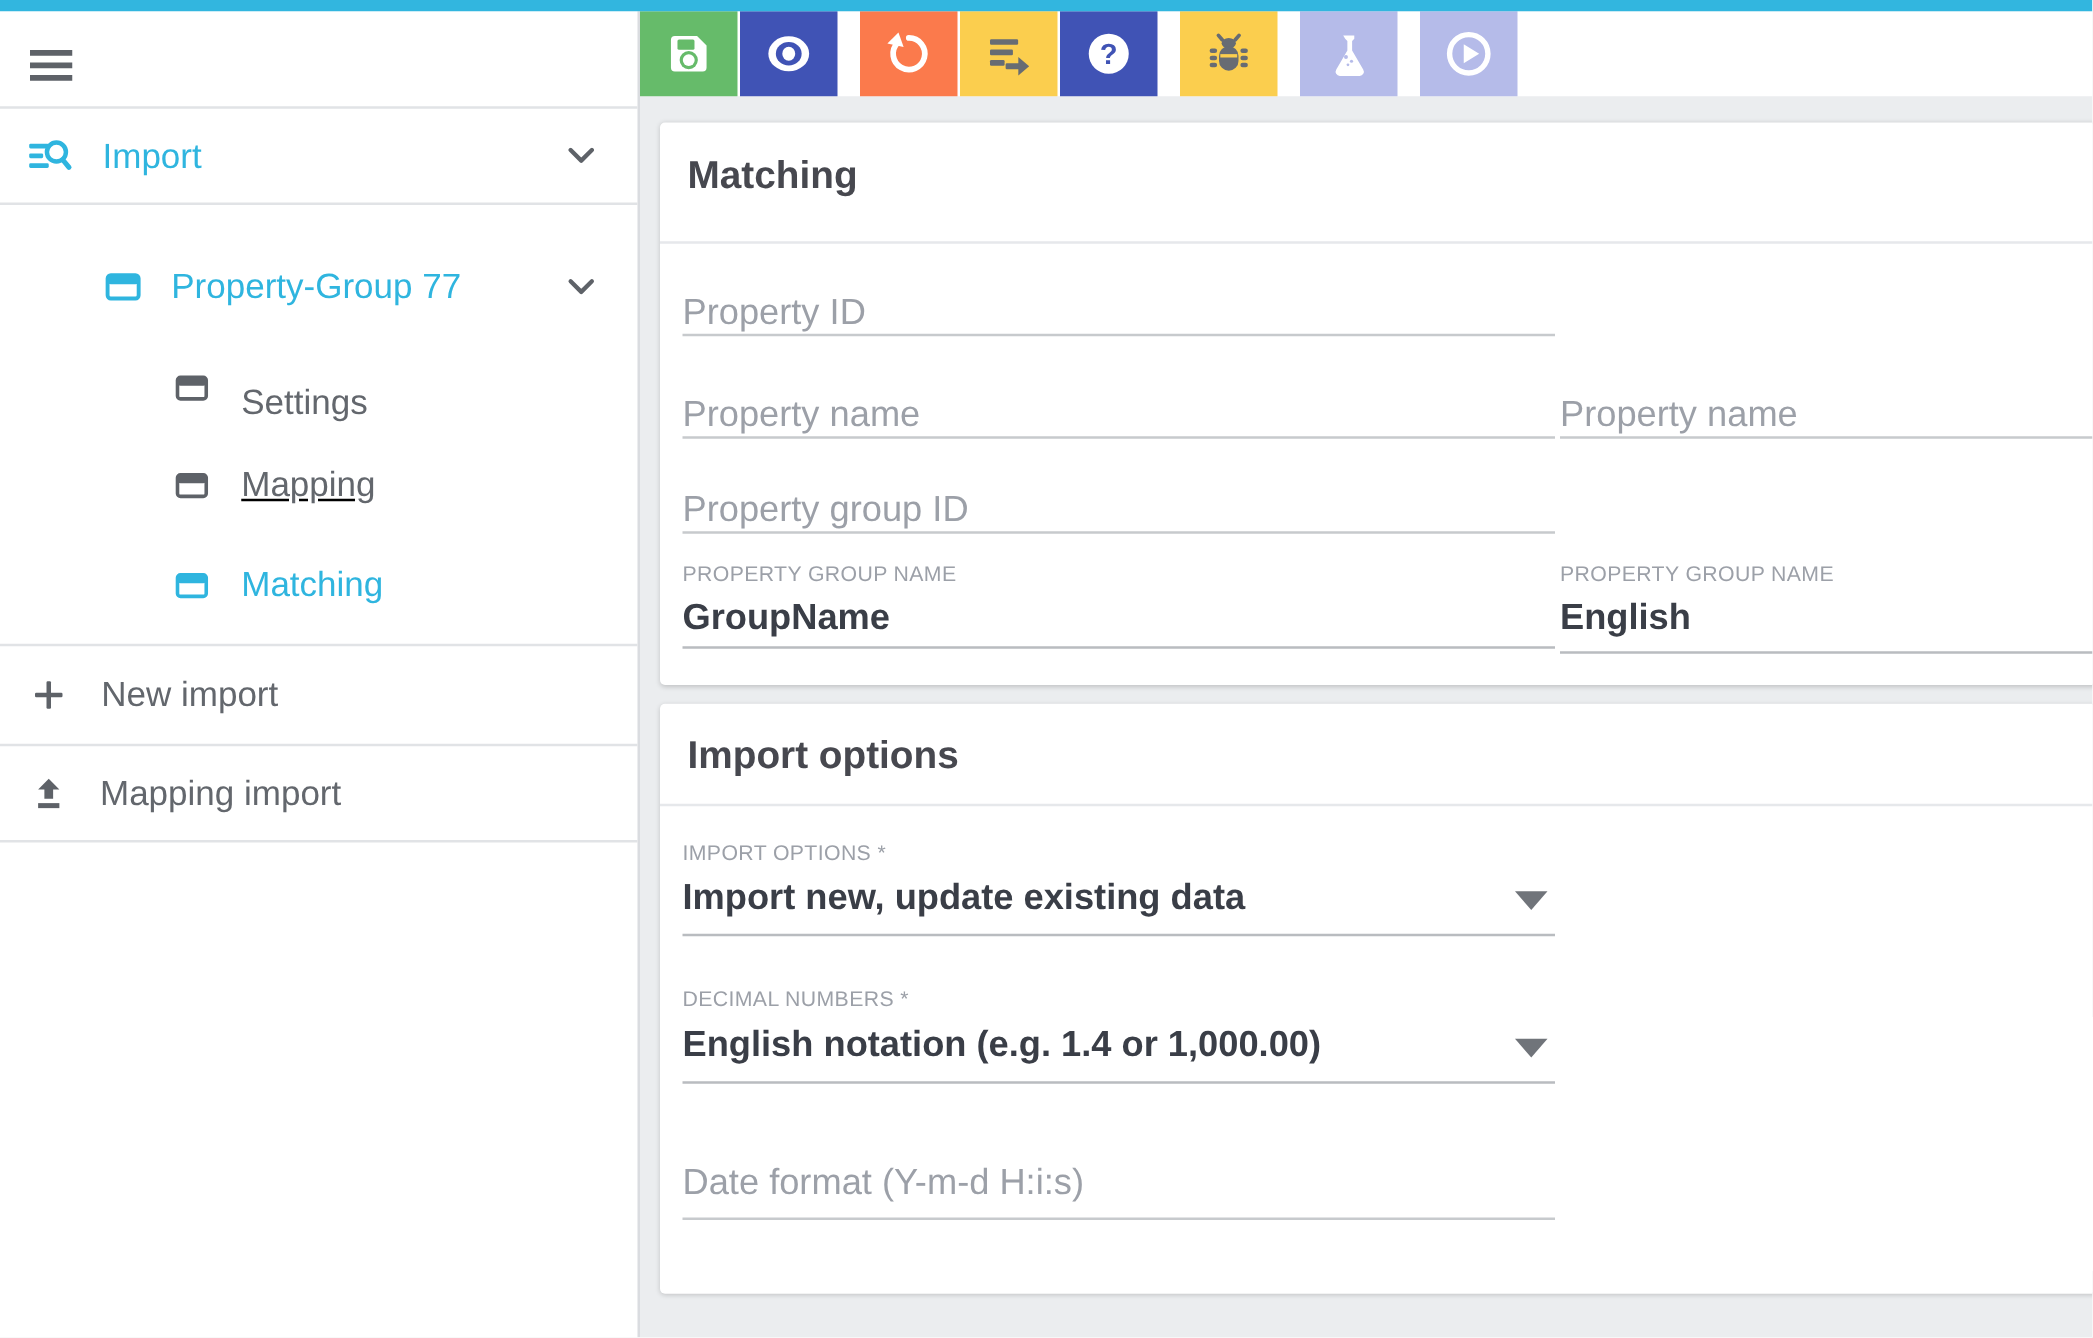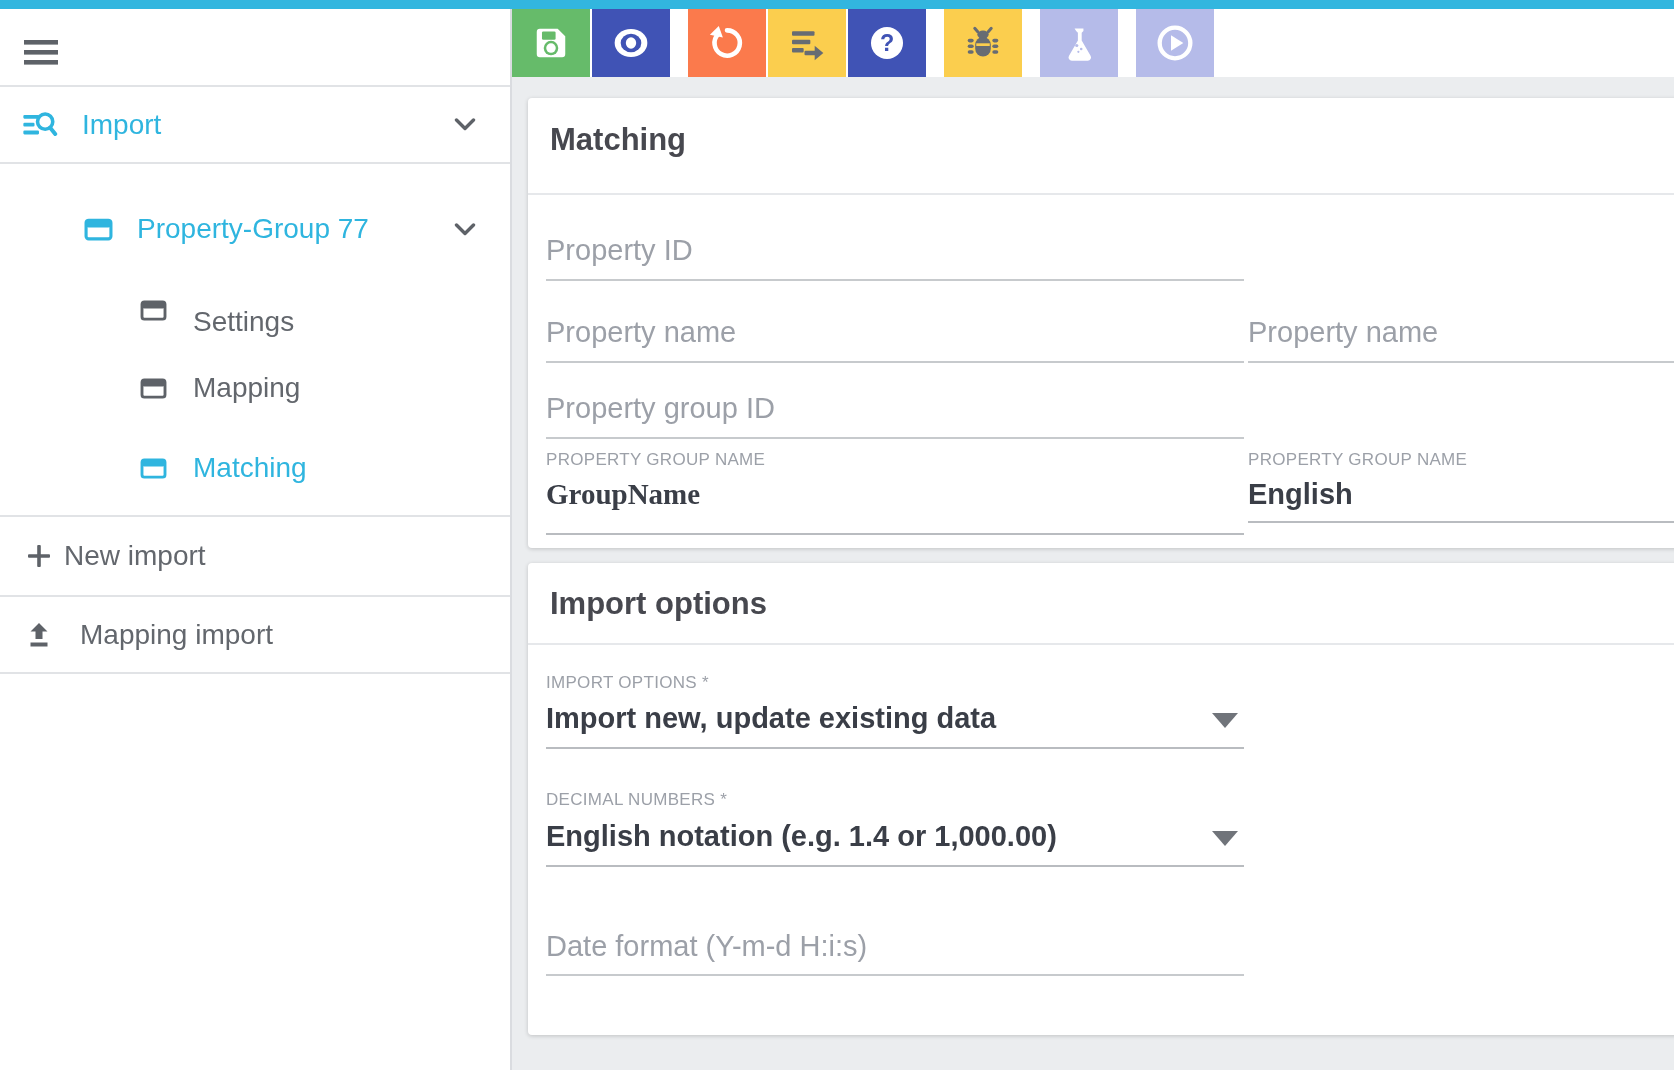--- a/index.html
+++ b/index.html
@@ -25,21 +25,21 @@
   .main { position:absolute; left:512px; top:9px; right:0; bottom:0; background:#EBEDEF; }
   .toolbar { position:absolute; left:0; top:0; right:0; height:68px; background:#fff; }
   .tbtn { position:absolute; top:0; width:78px; height:68px; display:flex; align-items:center;
           justify-content:center; cursor:pointer; border:none; }
 
   .card { position:absolute; left:16px; right:-12px; background:#fff; border-radius:4px;
           box-shadow:0 1px 4px rgba(0,0,0,0.18); }
   .card-title { position:absolute; left:22px; font-size:31px; font-weight:bold; color:#47484F; line-height:38px; }
   .hdr-divider { position:absolute; left:0; right:0; height:2px; background:#E6E8EB; }
 
-  .field { position:absolute; border-bottom:2px solid #C7CACD; padding-bottom:12px; }
+  .field { position:absolute; border-bottom:2px solid #C7CACD; }
   .f-input { display:block; width:100%; border:none; outline:none; background:transparent;
              font-family:inherit; font-size:29px; color:#3A3E47; line-height:33px; }
   .f-input::placeholder { color:#9CA0A8; opacity:1; }
   .f-input.bold { font-weight:bold; }
   .f-label { position:absolute; font-size:17px; color:#9CA0A8; letter-spacing:0.3px; }
   .f-select { position:absolute; border-bottom:2px solid #B9BCC0; padding-bottom:12px; cursor:pointer; }
   .f-value { font-size:29px; font-weight:bold; color:#3A3E47; line-height:34px; }
   .dd-arrow { position:absolute; width:0; height:0; border-left:13px solid transparent;
               border-right:13px solid transparent; border-top:15px solid #70747A; }
 </style>
@@ -96,21 +96,21 @@
     <div class="s-row" style="top:267px; height:68px;">
       <span class="gray-ic" style="margin-left:140px; display:flex;">
         <svg width="27" height="23" viewBox="0 0 28 24">
           <rect x="2" y="3" width="24" height="18" rx="2.5" fill="none" stroke="currentColor" stroke-width="3"></rect>
           <rect x="2" y="3" width="24" height="7" rx="2.5" fill="currentColor"></rect>
         </svg>
       </span>
       <span class="lbl" style="margin-left:26px;margin-top:24px;">Settings</span>
     </div>
 
-    <div class="s-row" style="top:345px; height:68px;">
+    <div class="s-row" style="top:345px; height:68px;text-decoration:underline;">
       <span class="gray-ic" style="margin-left:140px; display:flex;">
         <svg width="27" height="23" viewBox="0 0 28 24">
           <rect x="2" y="3" width="24" height="18" rx="2.5" fill="none" stroke="currentColor" stroke-width="3"></rect>
           <rect x="2" y="3" width="24" height="7" rx="2.5" fill="currentColor"></rect>
         </svg>
       </span>
       <span class="lbl" style="margin-left:26px;">Mapping</span>
     </div>
 
     <div class="s-row cyan" style="top:425px; height:68px;">
@@ -124,21 +124,21 @@
     </div>
 
     <div class="s-divider" style="top:506px;"></div>
     <div class="s-row" style="top:508px; height:78px;">
       <span class="gray-ic" style="margin-left:24px; display:flex;">
         <svg width="30" height="30" viewBox="0 0 30 30">
           <rect x="13.2" y="4" width="3.6" height="22" rx="1" fill="currentColor"></rect>
           <rect x="4" y="13.2" width="22" height="3.6" rx="1" fill="currentColor"></rect>
         </svg>
       </span>
-      <span class="lbl" style="margin-left:10px;">New import</span>
+      <span class="lbl" style="margin-left:27px;">New import</span>
     </div>
     <div class="s-divider" style="top:586px;"></div>
     <div class="s-row" style="top:588px; height:75px;">
       <span class="gray-ic" style="margin-left:24px; display:flex;">
         <svg width="30" height="30" viewBox="0 0 30 30">
           <polygon points="15,3 23.5,11.5 18.5,11.5 18.5,19 11.5,19 11.5,11.5 6.5,11.5" fill="currentColor"></polygon>
           <rect x="6.5" y="22.5" width="17" height="4" fill="currentColor"></rect>
         </svg>
       </span>
       <span class="lbl" style="margin-left:26px;">Mapping import</span>
@@ -226,21 +226,21 @@
         <input class="f-input" placeholder="Property name" style="">
       </div>
       <div class="field" style="top:218px; left:720px; right:0;">
         <input class="f-input" placeholder="Property name" style="">
       </div>
       <div class="field" style="top:294px; left:18px; width:698px;">
         <input class="f-input" placeholder="Property group ID" style="">
       </div>
 
       <span class="f-label" style="top:352px; left:18px;">PROPERTY GROUP NAME</span>
-      <div class="field" style="top:380px; left:18px; width:698px; padding-bottom:22px; border-color:#B9BCC0;font-family:Liberation Serif, serif;">
+      <div class="field" style="top:380px; left:18px; width:698px; padding-bottom:6px; border-color:#B9BCC0;">
         <input class="f-input bold" value="GroupName" style="">
       </div>
 
       <span class="f-label" style="top:352px; left:720px;">PROPERTY GROUP NAME</span>
       <div class="field" style="top:380px; left:720px; right:0; padding-bottom:10px; border-color:#B9BCC0;">
         <input class="f-input bold" value="English" style="">
       </div>
     </section>
 
     <section class="card" style="top:554px; height:472px;">

